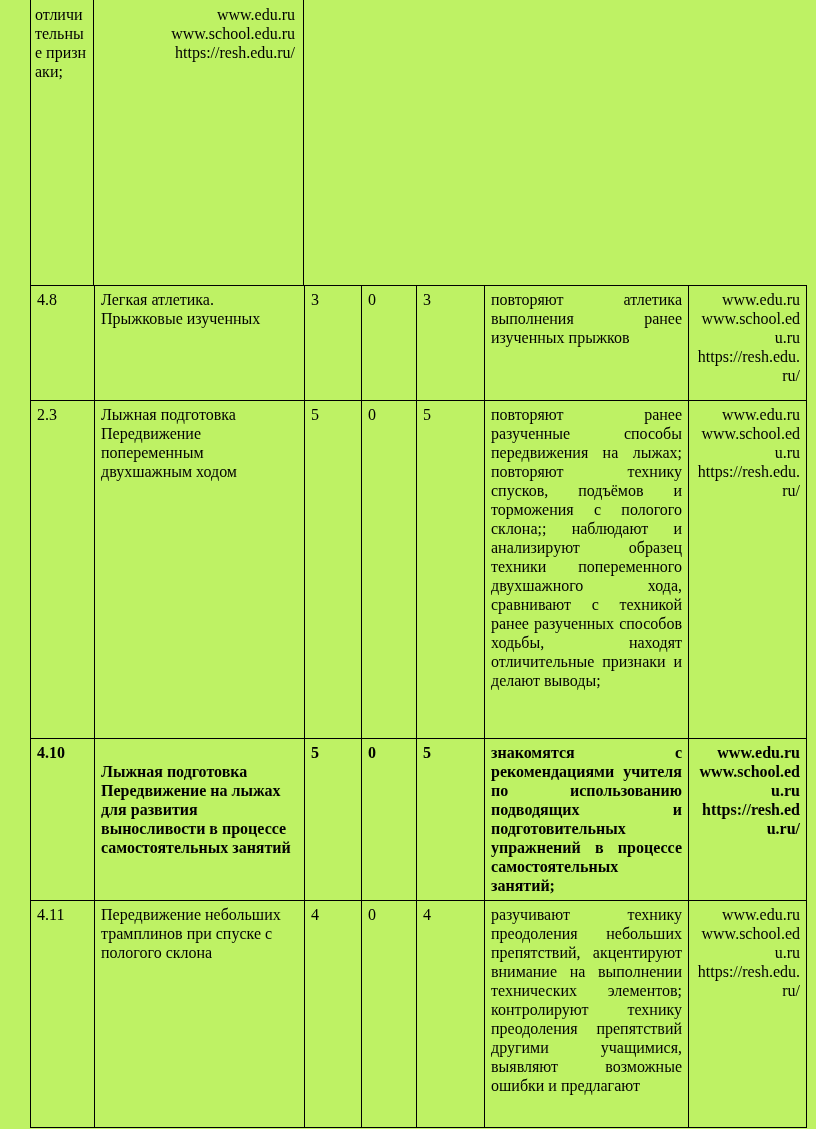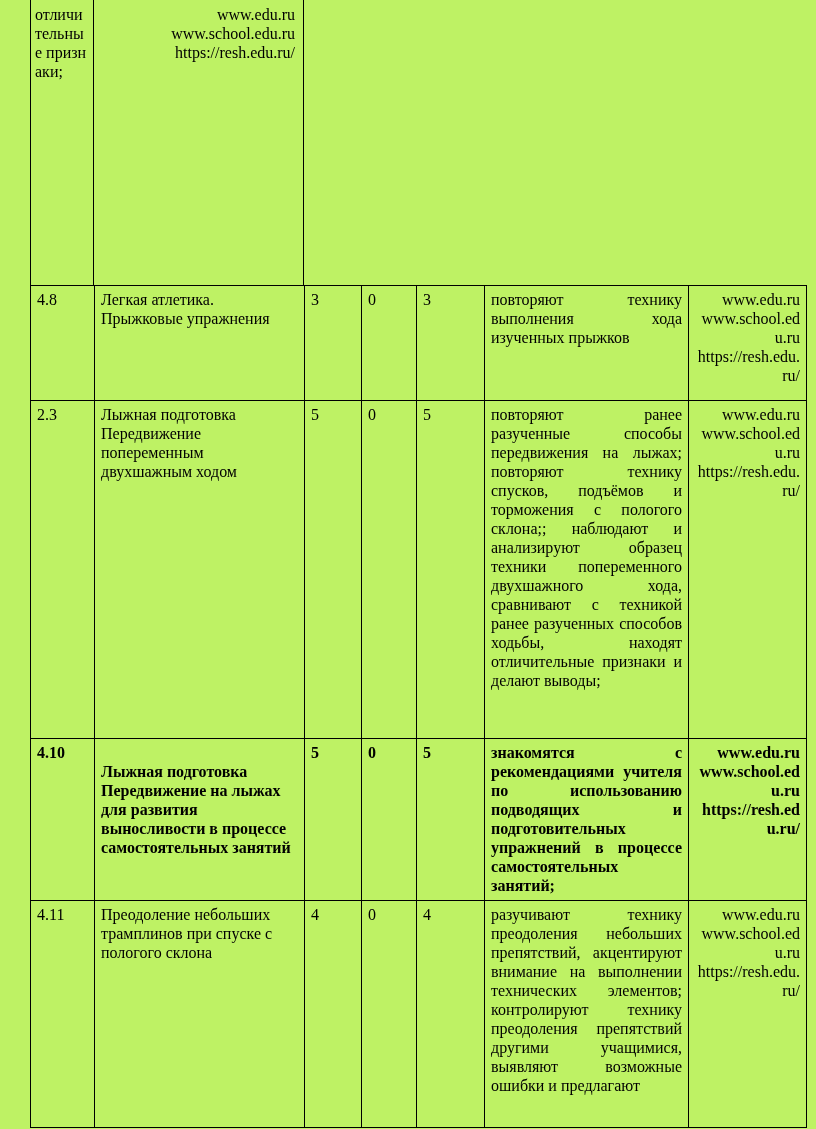--- a/index.html
+++ b/index.html
@@ -101,25 +101,25 @@
       <col style="width:55px">
       <col style="width:68px">
       <col style="width:204px">
       <col style="width:118px">
     </colgroup>
     <tbody>
 
       <tr class="r0">
         <td class="num">4.8</td>
         <td class="topic">Легкая атлетика.
-Прыжковые упражнения</td>
+Прыжковые изученных</td>
         <td class="h">3</td>
         <td class="h">0</td>
         <td class="h">3</td>
-        <td class="act">повторяют технику выполнения хода изученных прыжков</td>
+        <td class="act">повторяют атлетика выполнения ранее изученных прыжков</td>
         <td class="links">
           <span class="url">www.edu.ru</span>
           <span class="url">www.school.edu.ru</span>
           <span class="url">https://resh.edu.ru/</span>
         </td>
       </tr>
 
       <tr class="r1">
         <td class="num">2.3</td>
         <td class="topic">Лыжная подготовка
@@ -148,21 +148,21 @@
         <td class="act">знакомятся с рекомендациями учителя по использованию подводящих и подготовительных упражнений в процессе самостоятельных занятий;</td>
         <td class="links">
           <span class="url">www.edu.ru</span>
           <span class="url">www.school.edu.ru</span>
           <span class="url">https://resh.edu.ru/</span>
         </td>
       </tr>
 
       <tr class="r3">
         <td class="num">4.11</td>
-        <td class="topic">Преодоление небольших трамплинов при спуске с пологого склона</td>
+        <td class="topic">Передвижение небольших трамплинов при спуске с пологого склона</td>
         <td class="h">4</td>
         <td class="h">0</td>
         <td class="h">4</td>
         <td class="act">разучивают технику преодоления небольших препятствий, акцентируют внимание на выполнении технических элементов; контролируют технику преодоления препятствий другими учащимися, выявляют возможные ошибки и предлагают</td>
         <td class="links">
           <span class="url">www.edu.ru</span>
           <span class="url">www.school.edu.ru</span>
           <span class="url">https://resh.edu.ru/</span>
         </td>
       </tr>

